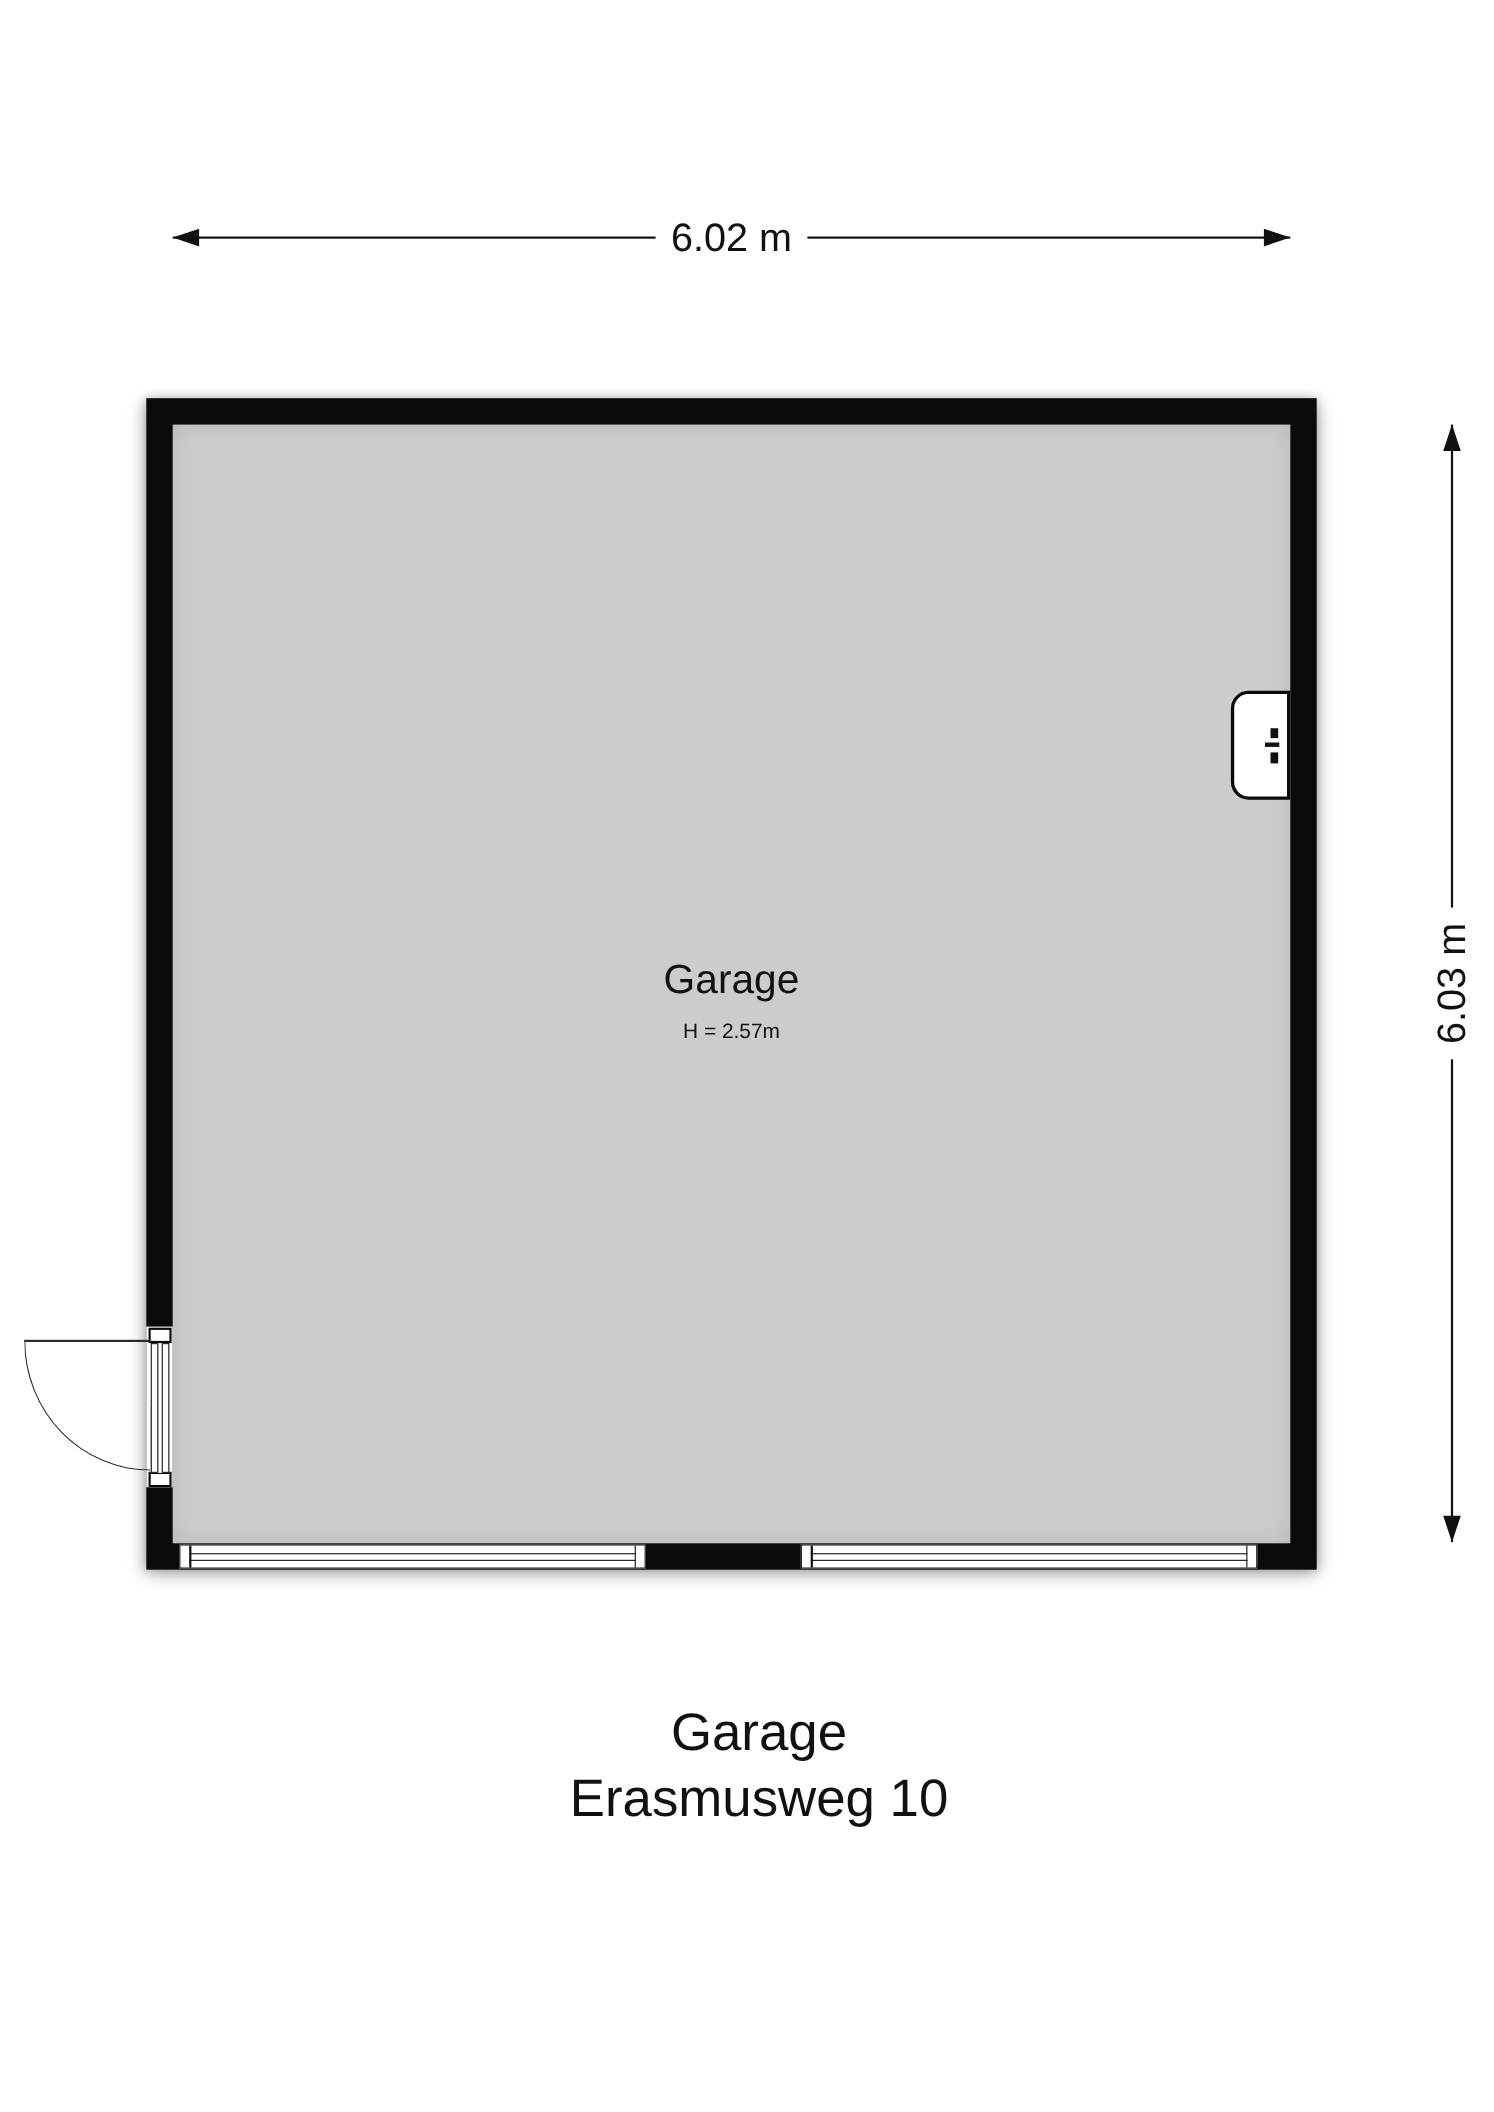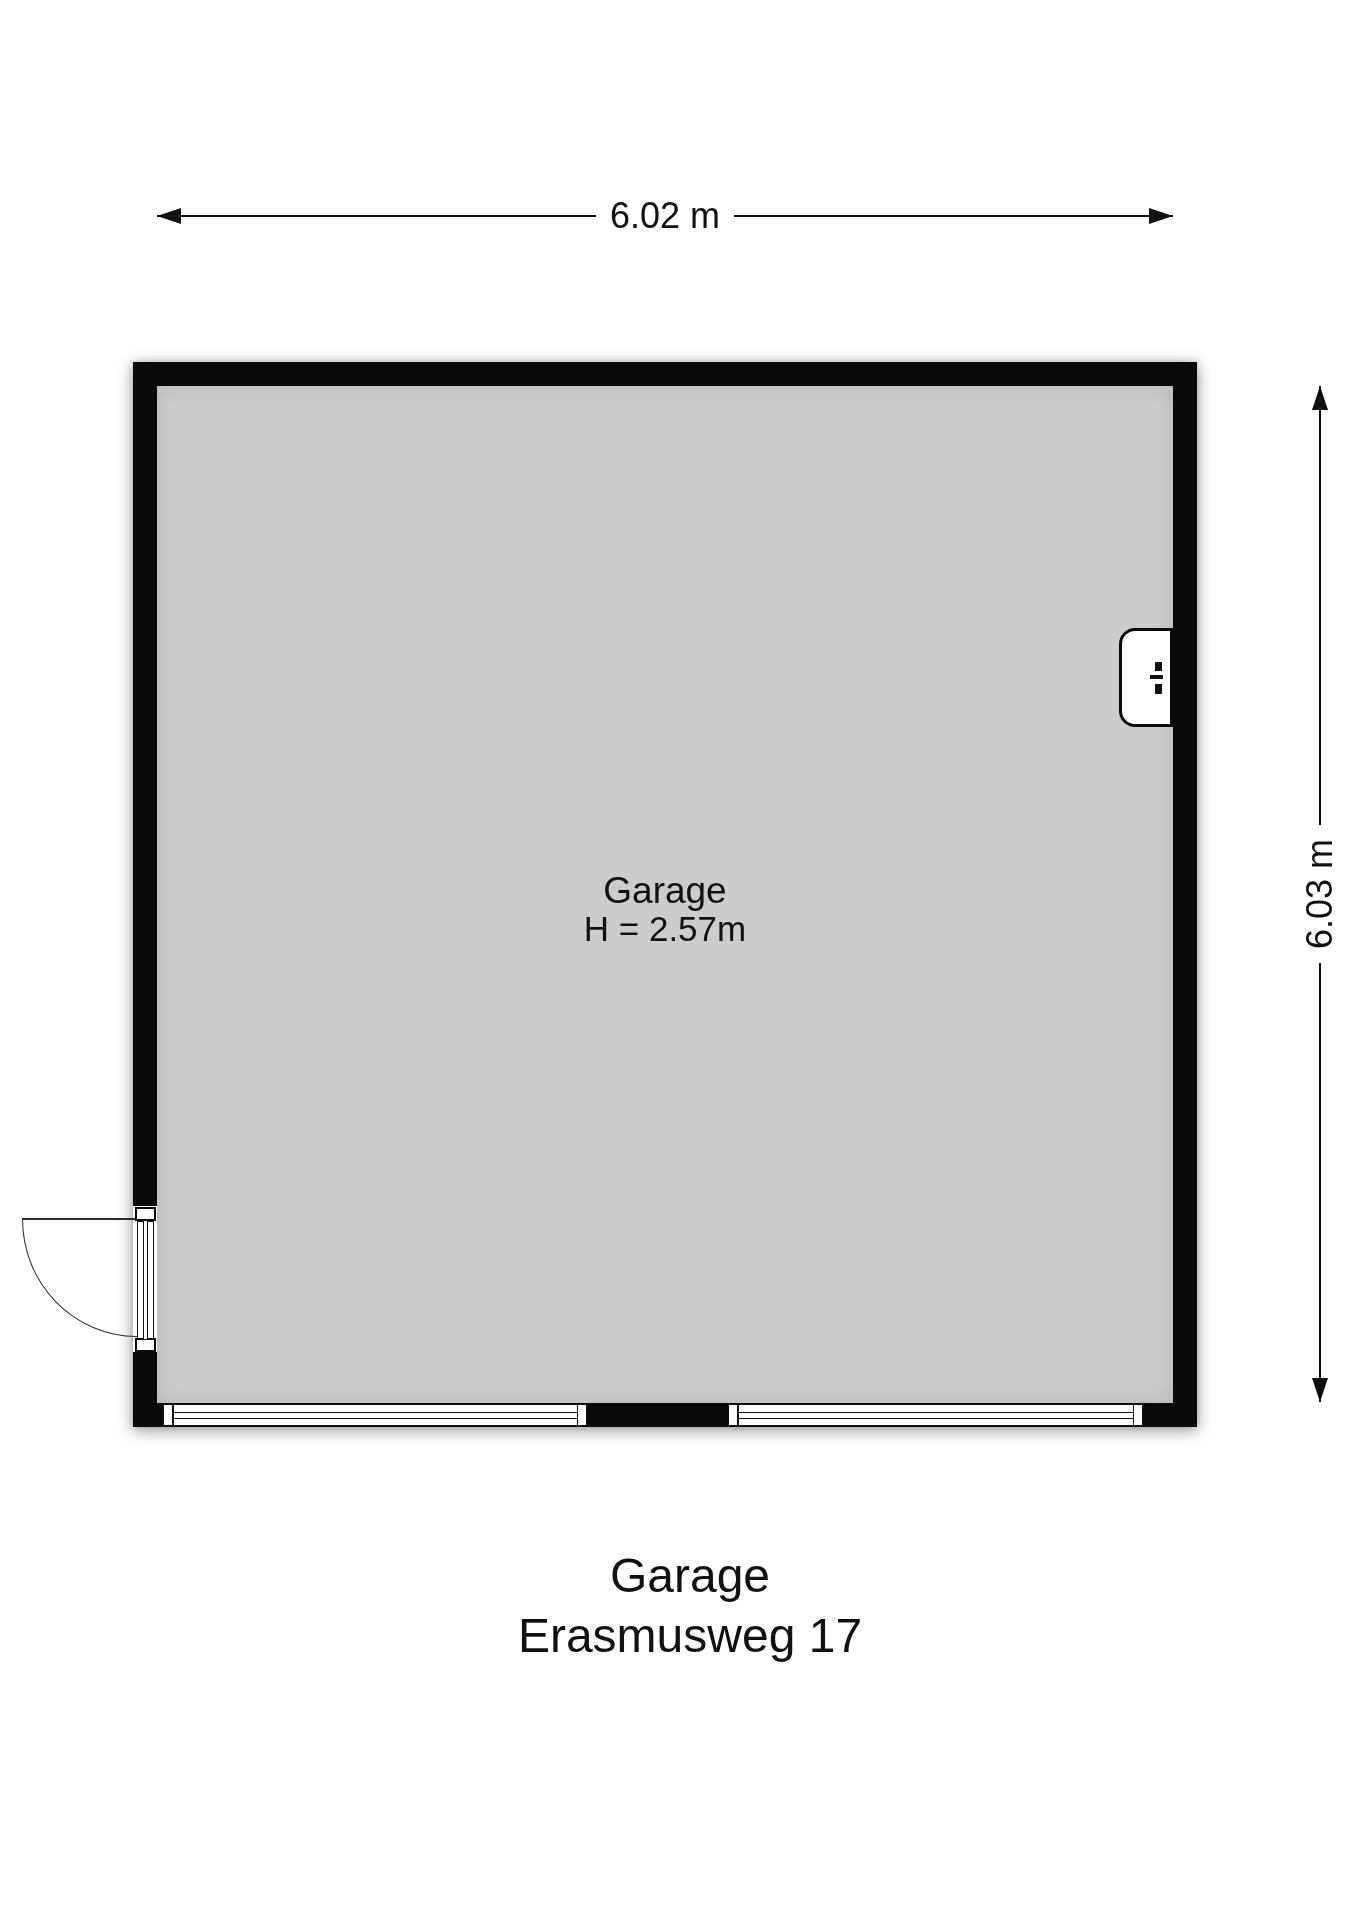--- a/index.html
+++ b/index.html
@@ -49,21 +49,21 @@
            border:3px solid #0a0a0a;border-radius:16px 0 0 16px;}
   .glyph{right:7px;top:50%;width:13px;height:32px;transform:translateY(-50%);}
   .glyph-bit{position:absolute;background:#111;}
   .bit-top{right:1px;top:0;width:7px;height:9px;}
   .bit-bottom{right:1px;bottom:0;width:7px;height:10px;}
   .bit-bar{left:0;top:13px;width:13px;height:4px;}
 
   
   .room-label{left:465px;top:870px;width:400px;text-align:center;}
   .room-name{font-size:37px;line-height:42px;}
-  .room-height{font-size:35px;line-height:34px;margin-top:0;}
+  .room-height{font-size:19px;line-height:34px;margin-top:10px;}
   .caption{left:440px;top:1546px;width:500px;text-align:center;font-size:48px;line-height:60px;}
 </style>
 </head>
 <body>
 
 <div class="canvas">
 
   <div class="abs">
     <div class="abs dim-line-h" style="left:157px;top:215px;width:1016px;"></div>
     <div class="abs arrow arrow-left" style="left:157px;top:208px;"></div>
@@ -112,16 +112,16 @@
   <div class="abs door-leaf"></div>
   <div class="abs door-arc"></div>
 
   <div class="abs room-label">
     <div class="room-name">Garage</div>
     <div class="room-height">H = 2.57m</div>
   </div>
 
   <div class="abs caption">
     <div>Garage</div>
-    <div>Erasmusweg 17</div>
+    <div>Erasmusweg 10</div>
   </div>
 
 </div>
 
 </body></html>

